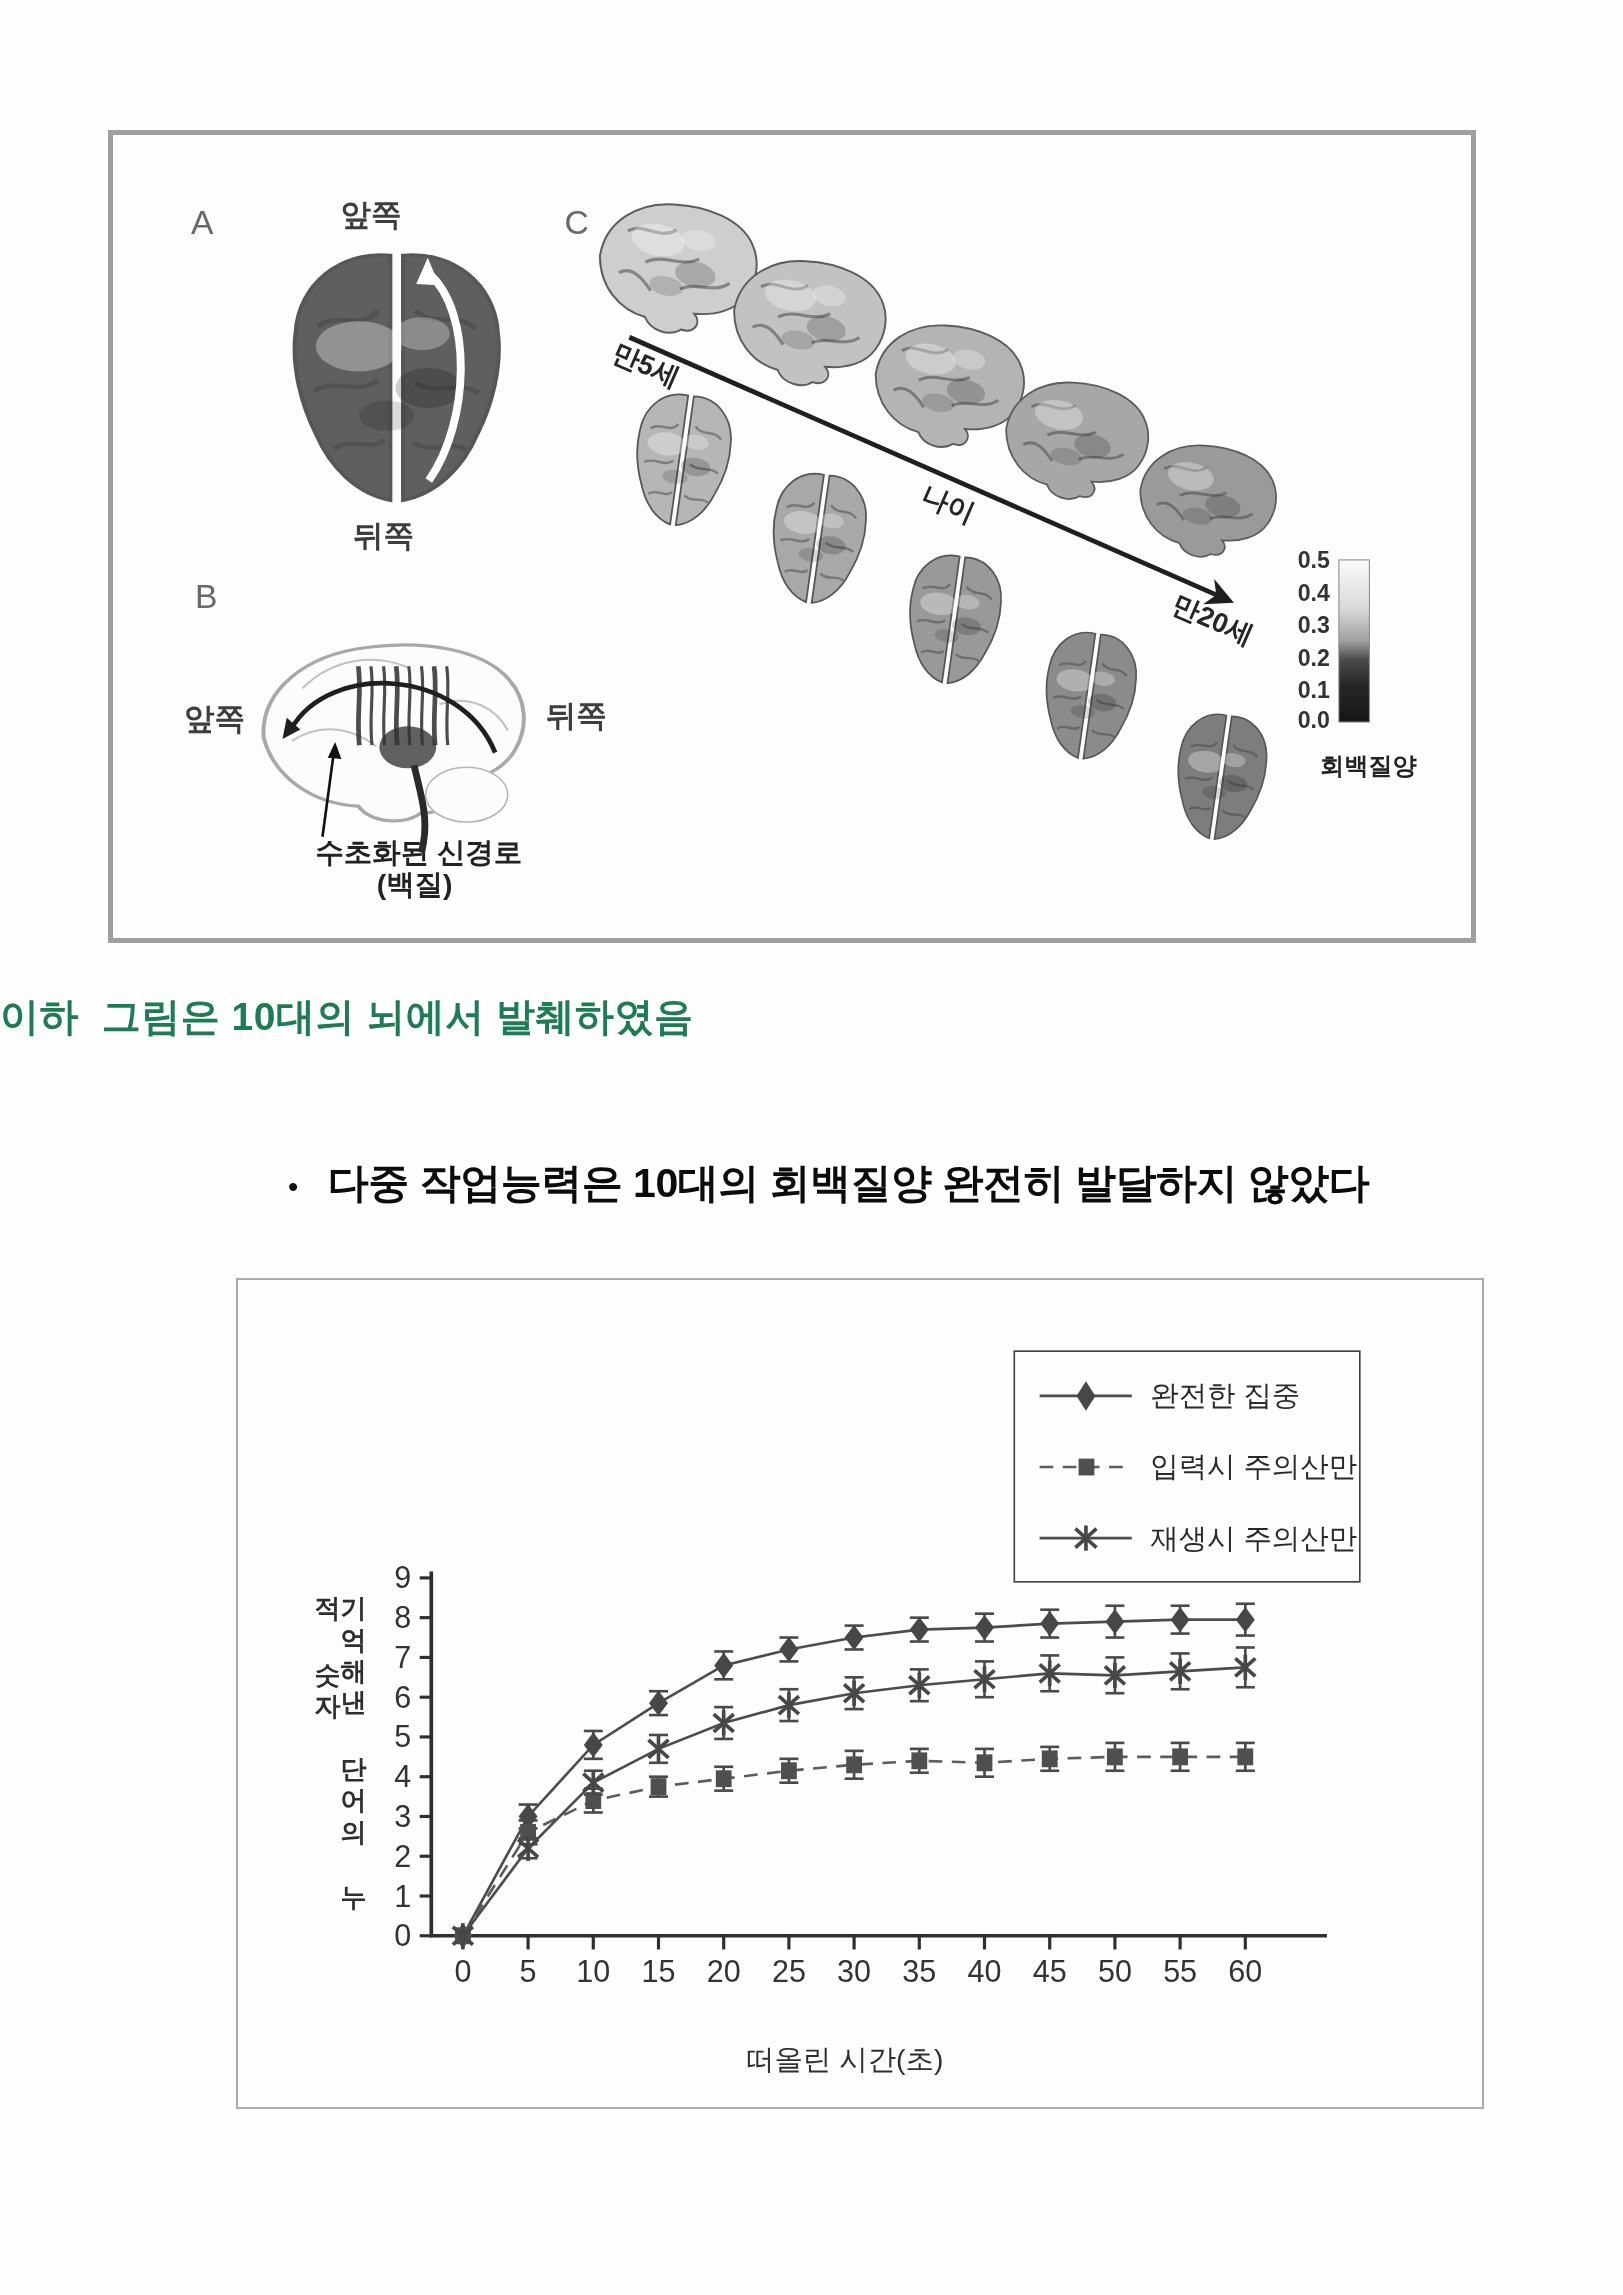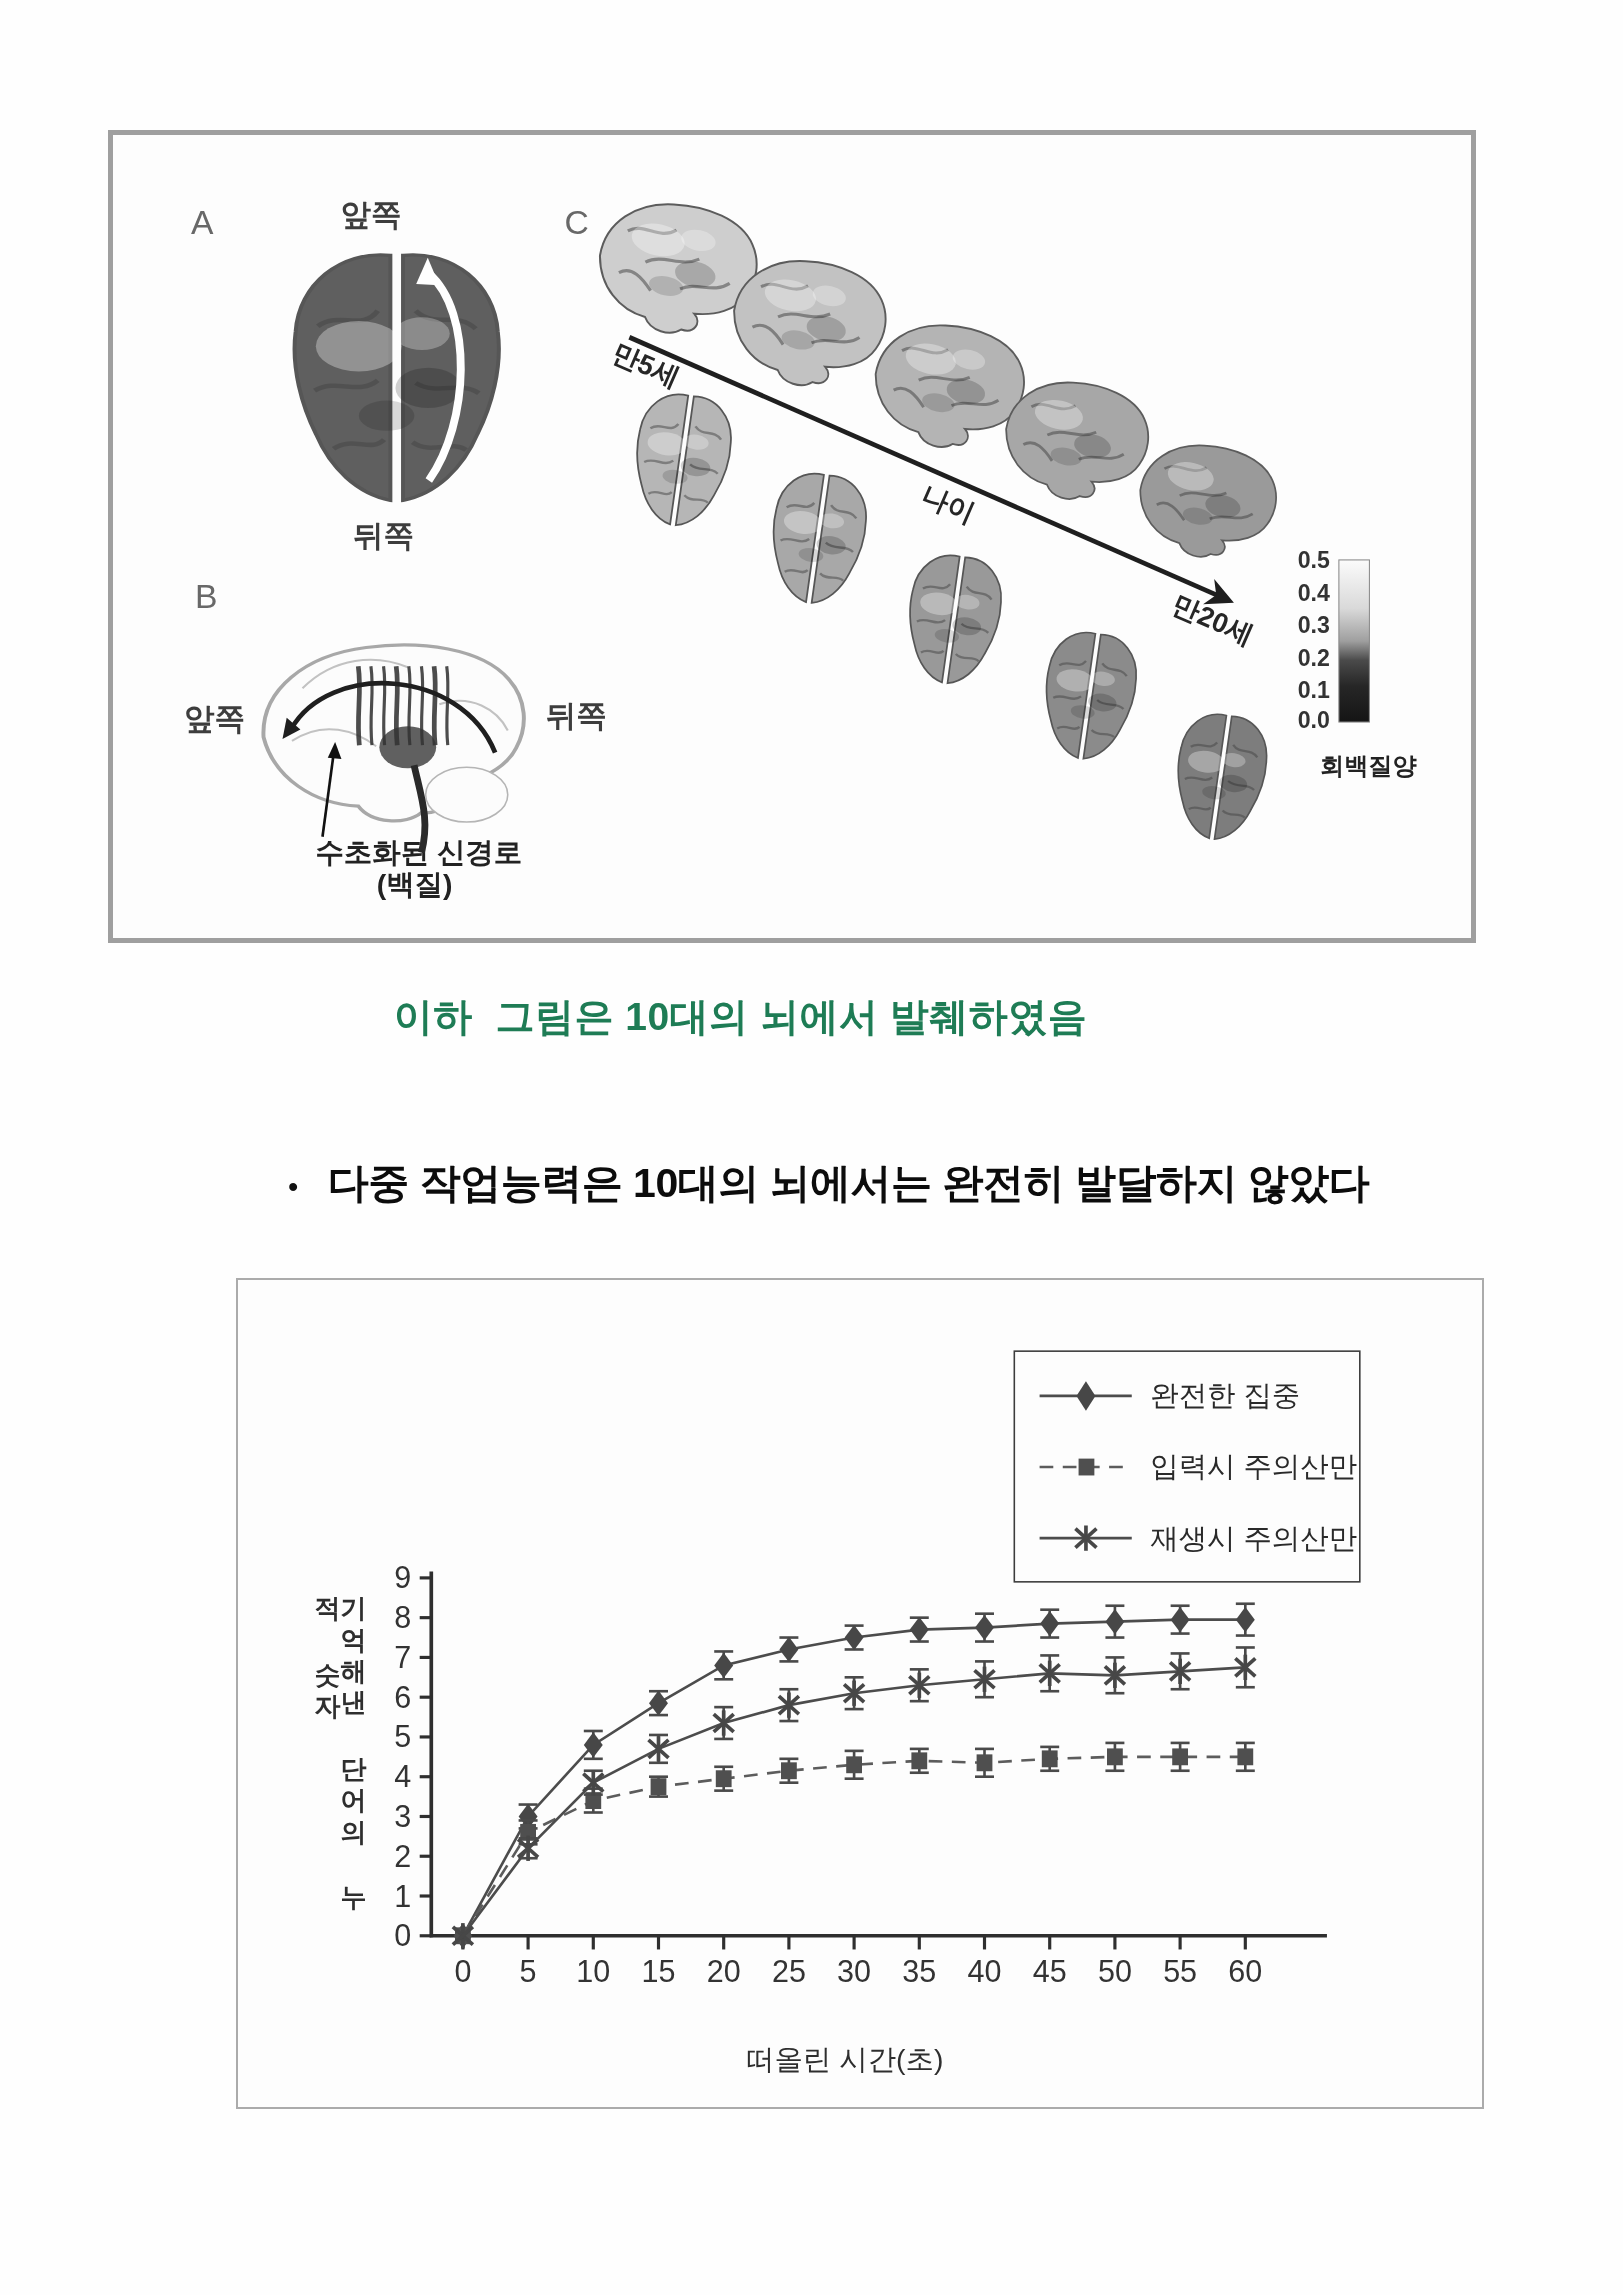--- a/index.html
+++ b/index.html
@@ -14,21 +14,21 @@
     left:108px;top:130px;width:1368px;height:813px;
     border:5.3px solid #9f9f9f;
   }
   .figure-box.chart{
     left:236px;top:1278px;width:1248px;height:831px;
     border:2.6px solid #ababab;
   }
   .figure-box svg{position:absolute;inset:0;width:100%;height:100%;}
   .green-title{
     position:absolute;left:0;top:990px;width:1481px;
-    text-align:center;font-size:39px;font-weight:bold;
+    text-align:left;font-size:39px;font-weight:bold;
     letter-spacing:0.5px;white-space:pre;
   }
   .bullet-row{
     position:absolute;left:288px;top:1156px;width:1078px;
     display:flex;align-items:center;gap:29.5px;
   }
   .bullet-dot{
     font-size:29.5px;color:#111;line-height:1;flex:0 0 auto;
     transform:translateY(3.2px);
   }
@@ -290,21 +290,21 @@
         <text class="cb-tick" x="2312" y="1126" text-anchor="end">0.0</text>
         <text class="cb-label" x="2385" y="1212" text-anchor="middle">회백질양</text>
       </g>
     </svg>
   </div>
 
   <div class="green-title" style="color: rgb(30, 124, 85);">이하  그림은 10대의 뇌에서 발췌하였음</div>
 
   <div class="bullet-row">
     <span class="bullet-dot">•</span>
-    <span class="bullet-text">다중 작업능력은 10대의 뇌에서는 완전히 발달하지 않았다</span>
+    <span class="bullet-text">다중 작업능력은 10대의 회백질양 완전히 발달하지 않았다</span>
   </div>
 
   <div class="figure-box chart">
     <svg viewBox="0 0 2362 1570">
       <g id="chart-axes">
           <line x1="367" y1="553.5" x2="367" y2="1248" stroke="#2f2f2f" stroke-width="7"></line>
           <line x1="364" y1="1245" x2="2067.6" y2="1245" stroke="#2f2f2f" stroke-width="7"></line>
           <line x1="345" y1="1245" x2="367" y2="1245" stroke="#2f2f2f" stroke-width="6"></line>
           <text x="329" y="1265" text-anchor="end" class="tick-label">0</text>
           <line x1="345" y1="1169.5" x2="367" y2="1169.5" stroke="#2f2f2f" stroke-width="6"></line>

